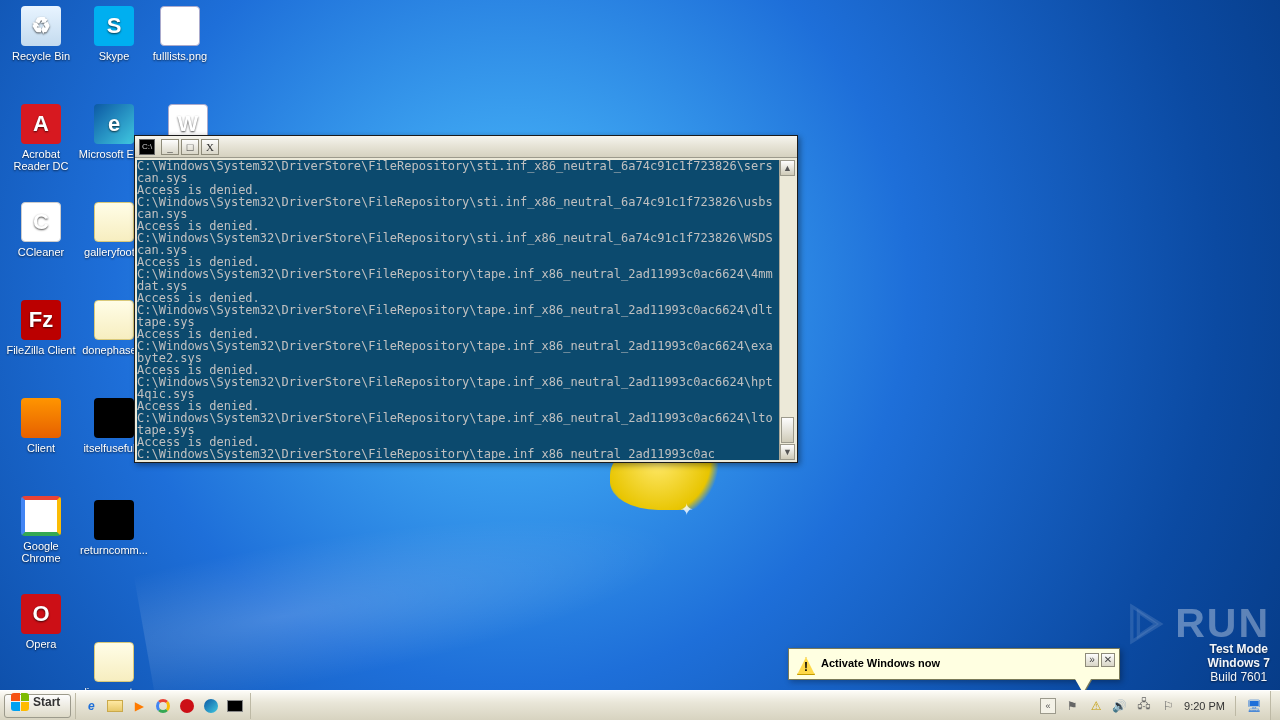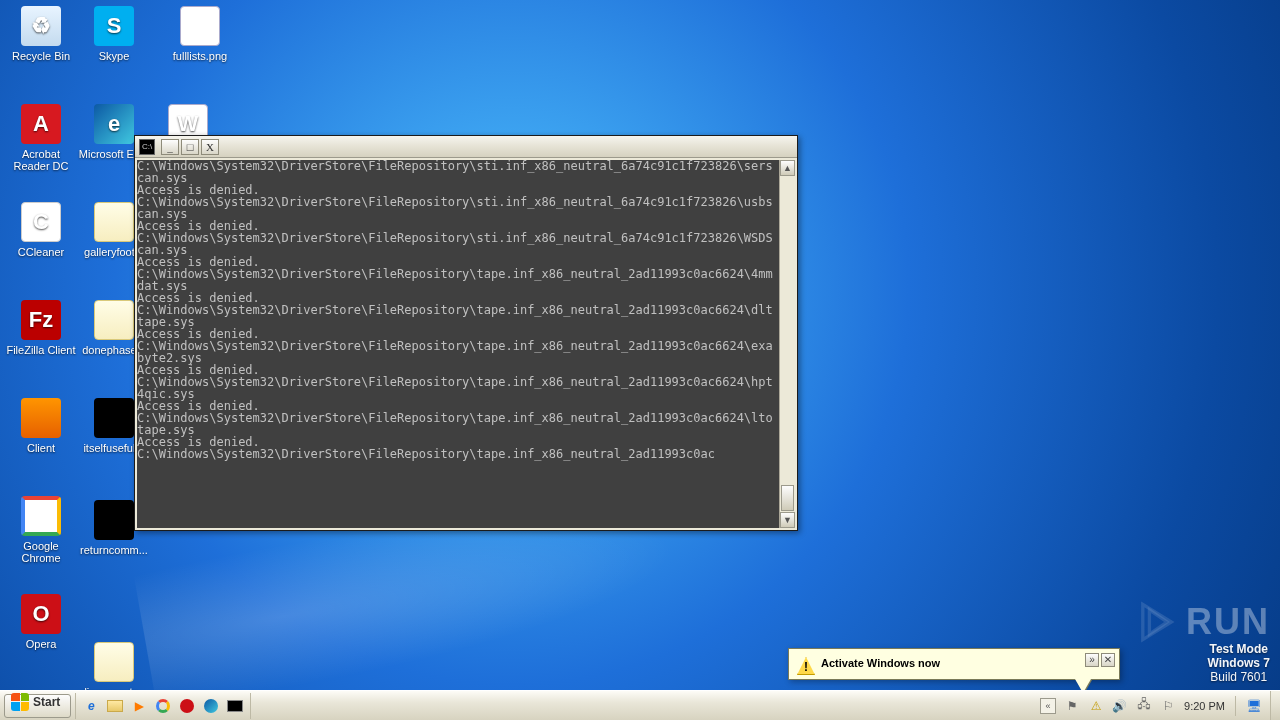--- a/index.html
+++ b/index.html
@@ -27,39 +27,39 @@
   .ic-chr  { background:#fff; border-radius:50%; border:4px solid; border-color:#EA4335 #FBBC05 #34A853 #4285F4; }
   .ic-op   { background:#cc0f16; border-radius:50%; }
 
   
   .win { position:absolute; left:134px; top:135px; width:664px; background:#ece9d8; border:1px solid #1b1b1b; box-shadow:2px 2px 6px rgba(0,0,0,.4); }
   .titlebar { height:22px; background:linear-gradient(#f6f5ee,#e7e4d7 45%,#d6d2c0); display:flex; align-items:center; font-size:12px; padding:0 2px 0 4px; border-bottom:1px solid #9c9a8c; }
   .titlebar .ticon{ width:16px;height:16px;background:#000;border:1px solid #666;margin-right:4px;display:flex;align-items:center;justify-content:center;color:#ccc;font-size:8px; }
   .titlebar .ttxt{ flex:1; color:#000; white-space:nowrap; overflow:hidden; }
   .titlebar .tbtn{ width:18px;height:16px;margin-left:2px;background:linear-gradient(#fdfdfd,#d9d6c7);border:1px solid #8e8b7a;font-size:11px;line-height:14px;text-align:center;color:#333;font-family:Tahoma; }
   .console-wrap{ position:relative; padding:2px; }
-  .console{ background:#404040;color:#c0c0c0;font-family:"Lucida Console","Consolas",monospace;font-size:12px;line-height:12px;white-space:pre-wrap;word-break:break-all;height:368px;overflow:hidden;padding:0 16px 0 0;letter-spacing:0; }
+  .console{ background:#0c4a6e;color:#c0c0c0;font-family:"Lucida Console","Consolas",monospace;font-size:12px;line-height:12px;white-space:pre-wrap;word-break:break-all;height:300px;overflow:hidden;padding:0 16px 0 0;letter-spacing:0; }
   .vscroll{ position:absolute; right:2px; top:2px; bottom:2px; width:16px; background:#ece9d8; border-left:1px solid #aca899; }
   .vscroll .arr{ height:16px;background:linear-gradient(#fdfdfd,#cfcbb8);border:1px solid #9c9a8c;display:flex;align-items:center;justify-content:center;font-size:9px;color:#555; }
   .vscroll .track{ position:absolute; top:16px; bottom:16px; left:0; right:0; background:#ece9d8; }
   .vscroll .thumb{ position:absolute; left:1px; right:1px; bottom:1px; height:26px; background:linear-gradient(#fdfdfd,#cfcbb8); border:1px solid #9c9a8c; }
 
   
   .balloon{ position:absolute; right:160px; bottom:40px; width:332px; background:#ffffe1;border:1px solid #7a7a58; box-shadow:2px 2px 6px rgba(0,0,0,.3); padding:8px 10px 8px 32px; font-size:11px; color:#333; }
   .balloon .warn{ position:absolute; left:8px; top:8px; width:18px;height:18px;background:#ffd94a;border:1px solid #c29b00; clip-path:polygon(50% 0,100% 100%,0 100%); display:flex;align-items:flex-end;justify-content:center;font-size:12px;font-weight:bold;color:#5a3; }
   .balloon .warn::after{content:"!";color:#000;position:absolute;top:2px;}
   .balloon .btitle{ font-weight:bold; margin-bottom:2px; color:#000; }
   .balloon .bclose{ position:absolute; top:4px; right:4px; display:flex; gap:2px; }
   .balloon .bclose div{ width:14px;height:14px;border:1px solid #8e8b7a;background:linear-gradient(#fdfdfd,#d9d6c7);font-size:10px;line-height:12px;text-align:center;color:#444; }
   .balloon .tail{ position:absolute; right:28px; bottom:-14px; width:0;height:0;border-left:8px solid transparent;border-right:8px solid transparent;border-top:14px solid #ffffe1; filter:drop-shadow(1px 1px 0 #7a7a58);}
 
   
   .watermark{ position:absolute; right:10px; bottom:36px; color:#fff; text-align:center; font-size:12px; opacity:.95; text-shadow:0 1px 2px rgba(0,0,0,.6);}
   .watermark .tm{ font-weight:bold; }
-  .runlogo{ position:absolute; right:10px; top:600px; transform:translateY(0); color:rgba(255,255,255,.35); font-size:36px; font-weight:bold; letter-spacing:2px; display:flex; align-items:center; gap:8px; }
+  .runlogo{ position:absolute; right:10px; top:600px; transform:translateY(0); color:rgba(255,255,255,.35); font-size:41px; font-weight:bold; letter-spacing:2px; display:flex; align-items:center; gap:8px; }
   .runlogo svg{ opacity:.35; }
 
   
   .taskbar{ position:absolute; left:0; right:0; bottom:0; height:30px; background:linear-gradient(#fdfcf7,#e9e6d8 40%,#d7d3c0); border-top:1px solid #fff; display:flex; align-items:center; font-size:12px; }
   .startbtn{ height:24px; margin:0 4px; padding:0 10px 8px 6px; display:flex;align-items:center;gap:4px; background:linear-gradient(#fdfdfd,#dedac8); border:1px solid #9c9a8c; border-radius:3px; font-weight:bold; color:#333; }
   .startbtn .orb{ width:18px;height:18px;border-radius:3px;display:grid;grid-template-columns:1fr 1fr;grid-template-rows:1fr 1fr;gap:1px;overflow:hidden; }
   .orb span:nth-child(1){background:#f65314;} .orb span:nth-child(2){background:#7cbb00;}
   .orb span:nth-child(3){background:#00a1f1;} .orb span:nth-child(4){background:#ffbb00;}
   .qlaunch{ display:flex; gap:2px; padding:0 4px; border-left:1px solid #bdb9a5; border-right:1px solid #bdb9a5; height:26px; align-items:center; }
   .qlaunch .qi{ width:22px;height:22px;display:flex;align-items:center;justify-content:center;border-radius:2px; }
@@ -85,21 +85,21 @@
   <div class="spark" style="left:700px;top:450px;font-size:12px">✦</div>
   <div id="icon-host">
       <div class="dicon" style="left: 5px; top: 6px;">
         <div class="ic ic-bin">♻</div>
         <div class="lbl">Recycle Bin</div>
       </div>
       <div class="dicon" style="left: 78px; top: 6px;">
         <div class="ic ic-skype">S</div>
         <div class="lbl">Skype</div>
       </div>
-      <div class="dicon" style="left: 164px; top: 6px;">
+      <div class="dicon" style="left: 144px; top: 6px;">
         <div class="ic ic-png"></div>
         <div class="lbl">fulllists.png</div>
       </div>
       <div class="dicon" style="left: 5px; top: 104px;">
         <div class="ic ic-acro">A</div>
         <div class="lbl">Acrobat Reader DC</div>
       </div>
       <div class="dicon" style="left: 78px; top: 104px;">
         <div class="ic ic-edge">e</div>
         <div class="lbl">Microsoft Ed...</div>

